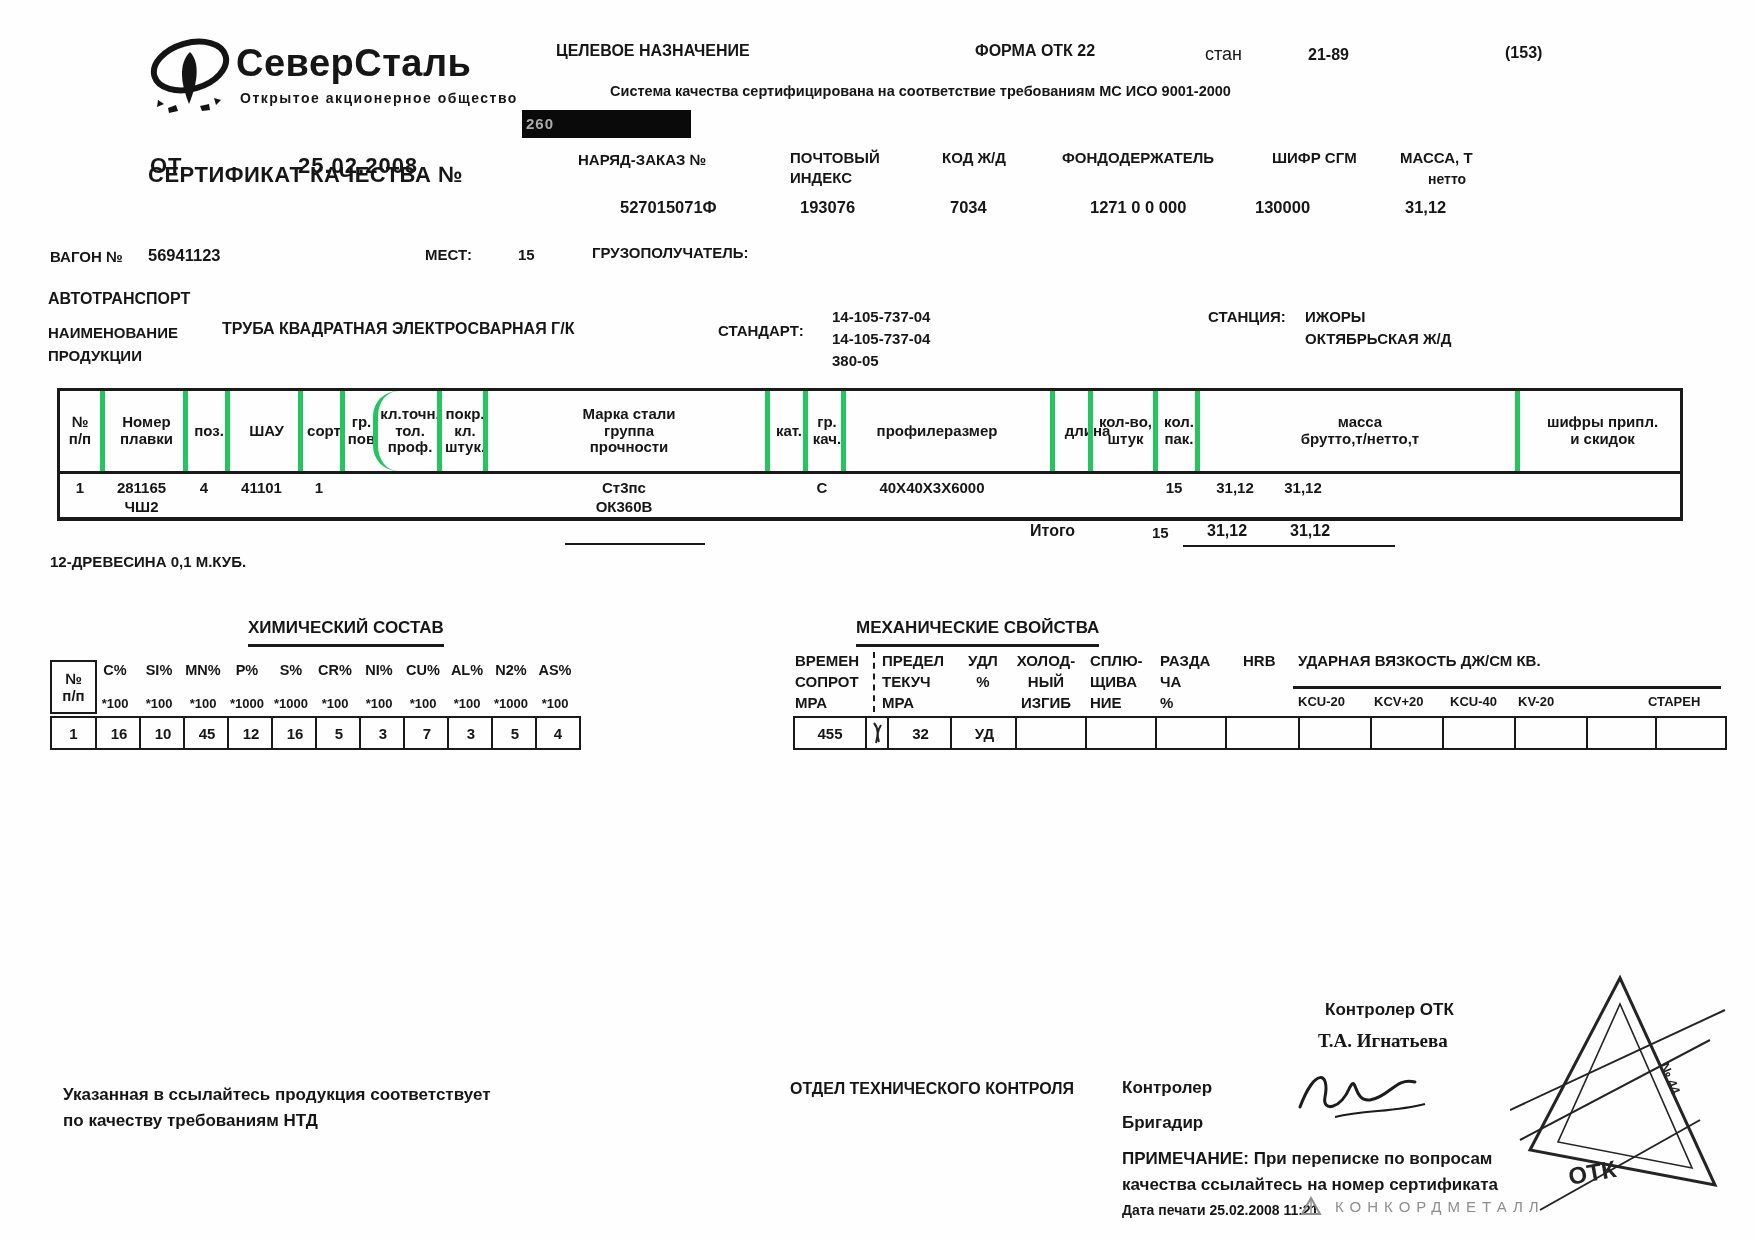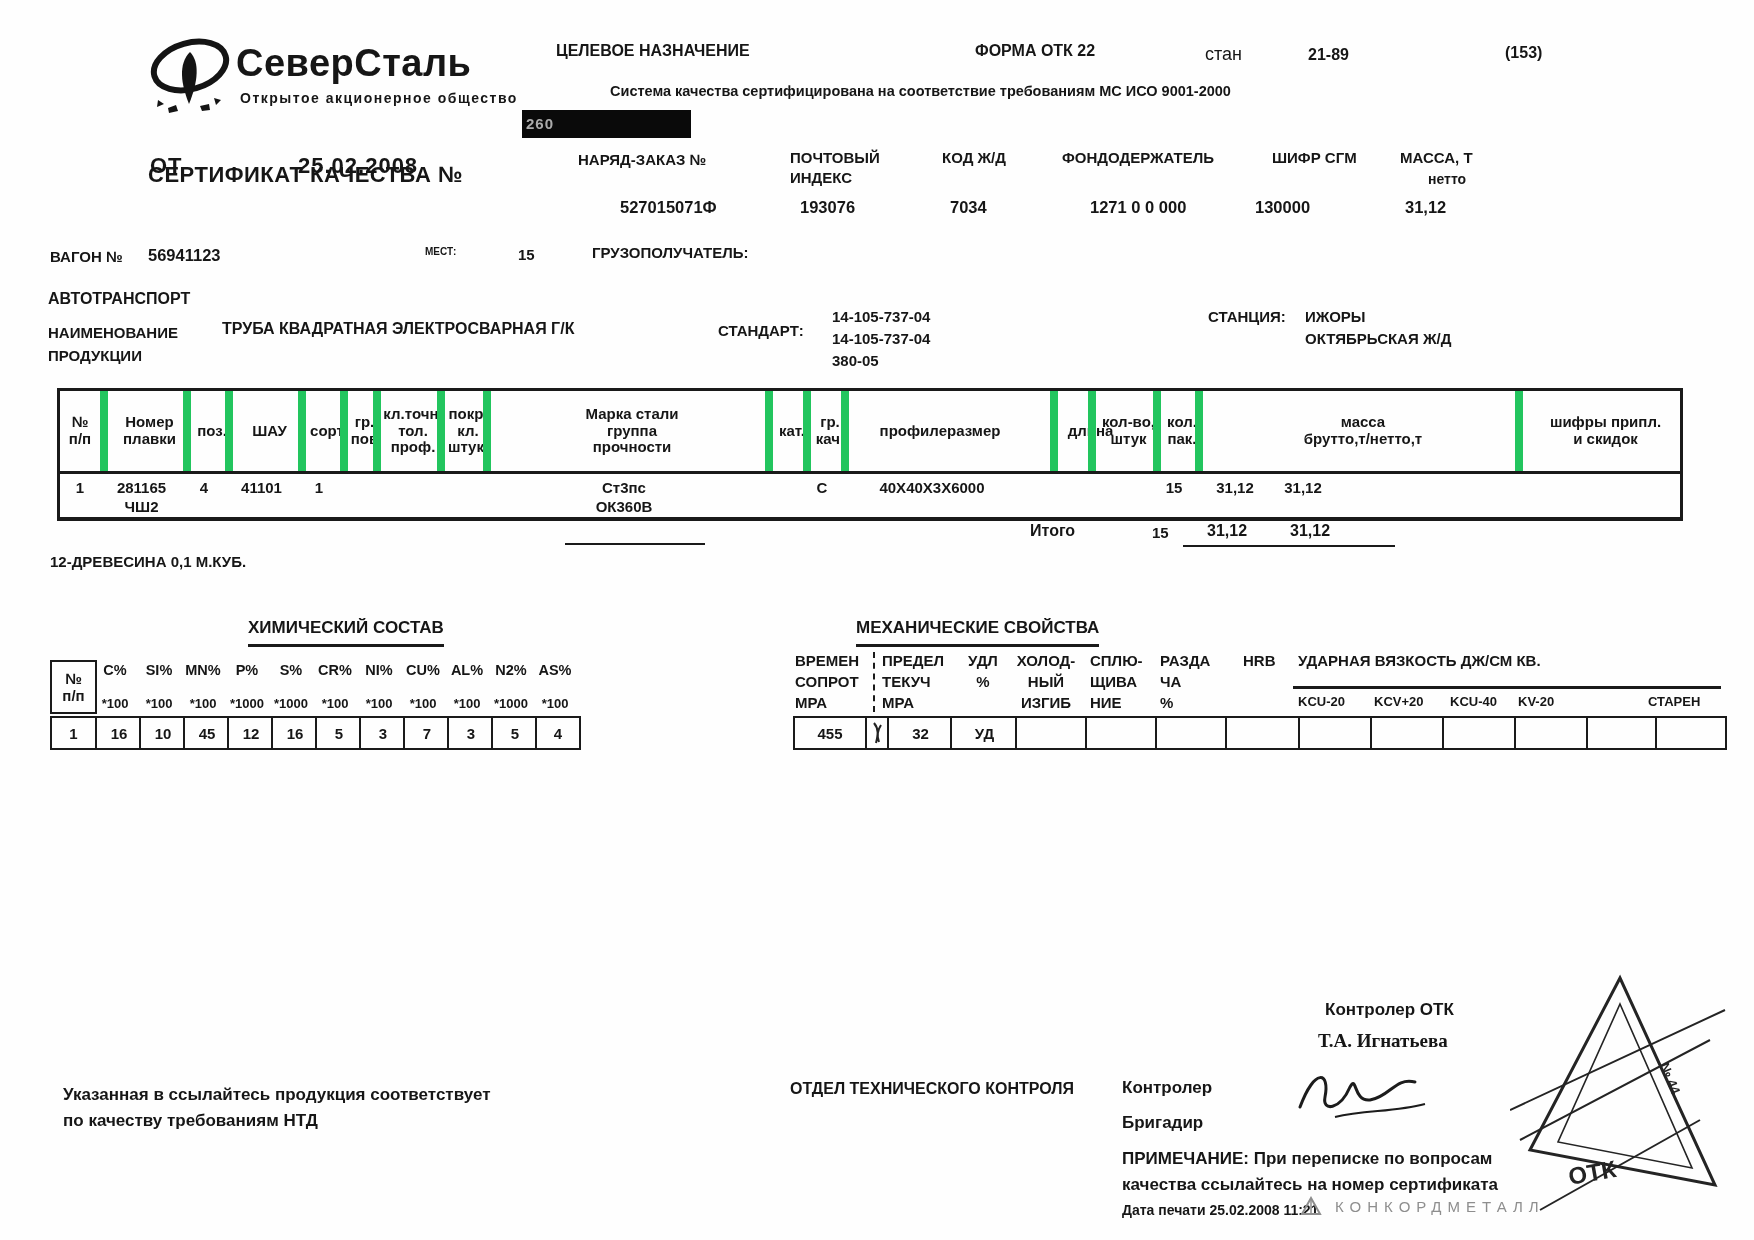--- a/index.html
+++ b/index.html
@@ -15,21 +15,21 @@
   .cert-date{font-size:22px;letter-spacing:1px;}
   .toplabel{font-size:16px;}
   .iso{font-size:14.5px;}
   .redact{background:#0a0a0a;color:#c8c8c8;font-size:15px;line-height:28px;padding-left:4px;
           letter-spacing:1px;}
   .flabel{font-size:15px;line-height:1.35;}
   .fvalue{font-size:16.5px;}
   .ship{font-size:16.5px;}
   
   .mtable{border:3px solid #1a1a1a;border-bottom-width:4px;}
-  .mcol{position:absolute;top:0;height:80px;border-left:8px solid #22c55e;
+  .mcol{position:absolute;top:0;height:80px;border-left:5px solid #22c55e;
         display:flex;align-items:center;justify-content:center;text-align:center;
         font-size:15px;line-height:1.12;white-space:pre-line;}
   .mcol.first{border-left:none;}
   .mhline{position:absolute;left:0;right:0;top:80px;border-top:3px solid #1a1a1a;}
   .mcell{position:absolute;font-size:15px;text-align:center;white-space:pre-line;line-height:1.25;}
   .totrow{font-size:16px;}
   
   .secttitle{font-size:17px;border-bottom:3px solid #1a1a1a;padding-bottom:6px;}
   .chem-el{font-size:14.5px;text-align:center;}
   .chem-f{font-size:13px;text-align:center;}
@@ -85,21 +85,21 @@
 
   <div class="abs fvalue" style="left:620px;top:198px;">527015071Ф</div>
   <div class="abs fvalue" style="left:800px;top:198px;">193076</div>
   <div class="abs fvalue" style="left:950px;top:198px;">7034</div>
   <div class="abs fvalue" style="left:1090px;top:198px;">1271 0 0 000</div>
   <div class="abs fvalue" style="left:1255px;top:198px;">130000</div>
   <div class="abs fvalue" style="left:1405px;top:198px;">31,12</div>
 
   <div class="abs ship" style="left:50px;top:248px;font-size:15px;">ВАГОН №</div>
   <div class="abs ship" style="left:148px;top:246px;">56941123</div>
-  <div class="abs ship" style="left:425px;top:246px;font-size:10px;">МЕСТ:</div>
+  <div class="abs ship" style="left:425px;top:246px;font-size:15px;">МЕСТ:</div>
   <div class="abs ship" style="left:518px;top:246px;font-size:15px;">15</div>
   <div class="abs ship" style="left:592px;top:244px;font-size:15px;">ГРУЗОПОЛУЧАТЕЛЬ:</div>
   <div class="abs ship" style="left:48px;top:290px;font-size:16px;">АВТОТРАНСПОРТ</div>
   <div class="abs ship pre nline" style="left:48px;top:322px;font-size:15px;">НАИМЕНОВАНИЕ
 ПРОДУКЦИИ</div>
   <div class="abs ship" style="left:222px;top:320px;font-size:16px;">ТРУБА КВАДРАТНАЯ ЭЛЕКТРОСВАРНАЯ Г/К</div>
   <div class="abs ship" style="left:718px;top:322px;font-size:15px;">СТАНДАРТ:</div>
   <div class="abs ship" style="left:832px;top:308px;font-size:15px;">14-105-737-04</div>
   <div class="abs ship" style="left:832px;top:330px;font-size:15px;">14-105-737-04</div>
   <div class="abs ship" style="left:832px;top:352px;font-size:15px;">380-05</div>
@@ -110,21 +110,21 @@
   <div class="abs mtable" style="left:57px;top:388px;width:1620px;height:126px;">
     <div class="mcol first" style="left:0px;width:40px;">№
 п/п</div>
     <div class="mcol" style="left:40px;width:83px;">Номер
 плавки</div>
     <div class="mcol" style="left:123px;width:42px;">поз.</div>
     <div class="mcol" style="left:165px;width:73px;">ШАУ</div>
     <div class="mcol" style="left:238px;width:42px;">сорт</div>
     <div class="mcol" style="left:280px;width:33px;">гр.
 пов</div>
-    <div class="mcol" style="left:313px;width:64px;">кл.точн.
+    <div class="mcol" style="left:313px;width:64px;border-radius:25px;">кл.точн.
 тол.
 проф.</div>
     <div class="mcol" style="left:377px;width:46px;">покр.
 кл.
 штук.</div>
     <div class="mcol" style="left:423px;width:282px;">Марка стали
 группа
 прочности</div>
     <div class="mcol" style="left:705px;width:38px;">кат.</div>
     <div class="mcol" style="left:743px;width:38px;">гр.

